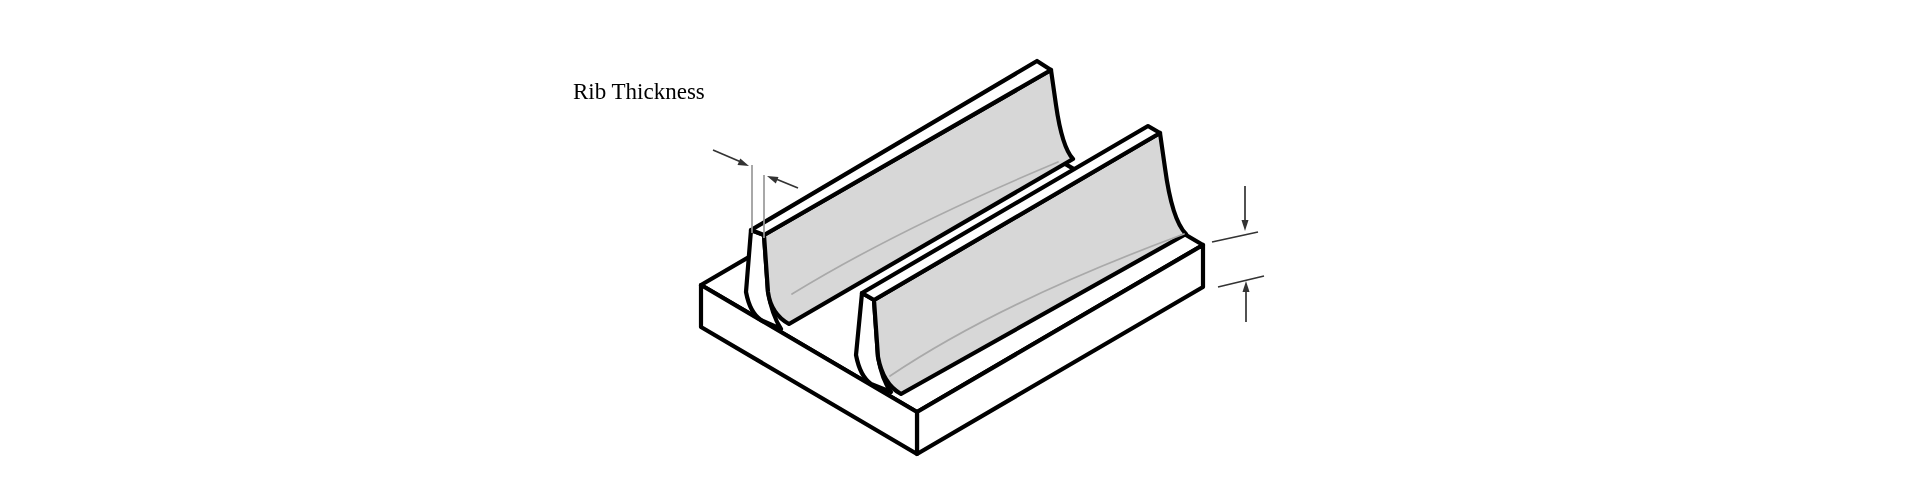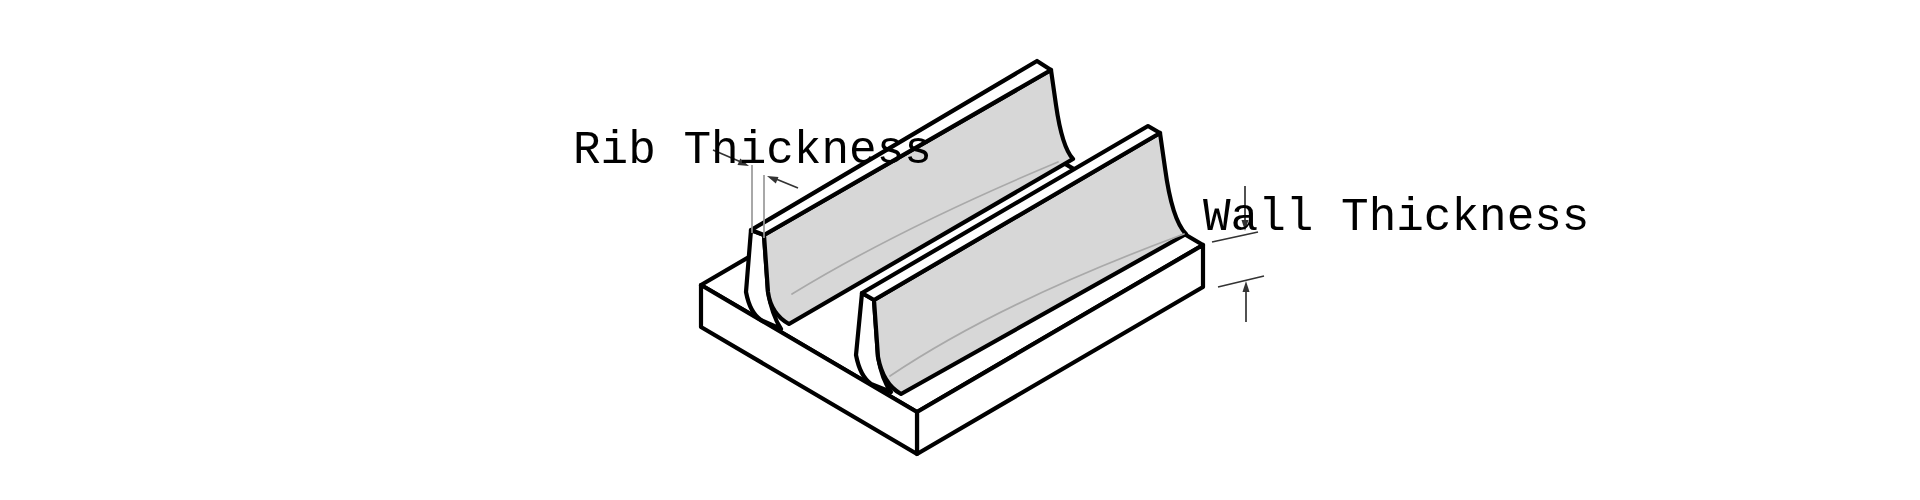--- a/index.html
+++ b/index.html
@@ -14,27 +14,26 @@
   .stage{
     position:relative;
     width:1920px;height:500px;
     background:var(--bg);
     overflow:hidden;
     font-family:"Liberation Sans", sans-serif;
   }
   .stage svg{position:absolute;left:0;top:0;}
   .dim-label{
     position:absolute;
-    font-size:46px;
+    font-size:23px;
     line-height:1;
     color:#000;
     white-space:nowrap;
     letter-spacing:0px;
-    font-family:Liberation Mono, monospace;
-    margin-top:48px;
+    font-family:Liberation Serif, serif;
   }
   .dim-label.rib{left:573px;top:80px;}
   .dim-label.wall{left:1203px;top:147px;}
 
   .face{stroke:var(--outline);stroke-width:4.2;stroke-linejoin:round;stroke-linecap:round;}
   .face.white{fill:#ffffff;}
   .face.gray{fill:var(--shade);}
   .fillet-line{stroke:var(--fillet);stroke-width:1.7;fill:none;stroke-linecap:round;}
   .ext-line{stroke:var(--ext);stroke-width:1.7;fill:none;stroke-linecap:butt;}
   .dim-line{stroke:var(--dim);stroke-width:1.7;fill:none;stroke-linecap:butt;}
@@ -92,15 +91,14 @@
       <line class="dim-line" x1="1218" y1="287" x2="1264" y2="276"></line>
       <line class="dim-line" x1="1245" y1="186" x2="1245" y2="221"></line>
       <polygon class="arrow-head" points="1245,231 1241.5,220 1248.5,220"></polygon>
       <line class="dim-line" x1="1246" y1="322" x2="1246" y2="291"></line>
       <polygon class="arrow-head" points="1246,281 1242.5,292 1249.5,292"></polygon>
     </g>
   </svg>
 
   <div class="dim-label rib">Rib Thickness</div>
 
-  <div class="dim-label wall">Wall Thickness</div>
 
 </div>
 
 </body></html>

